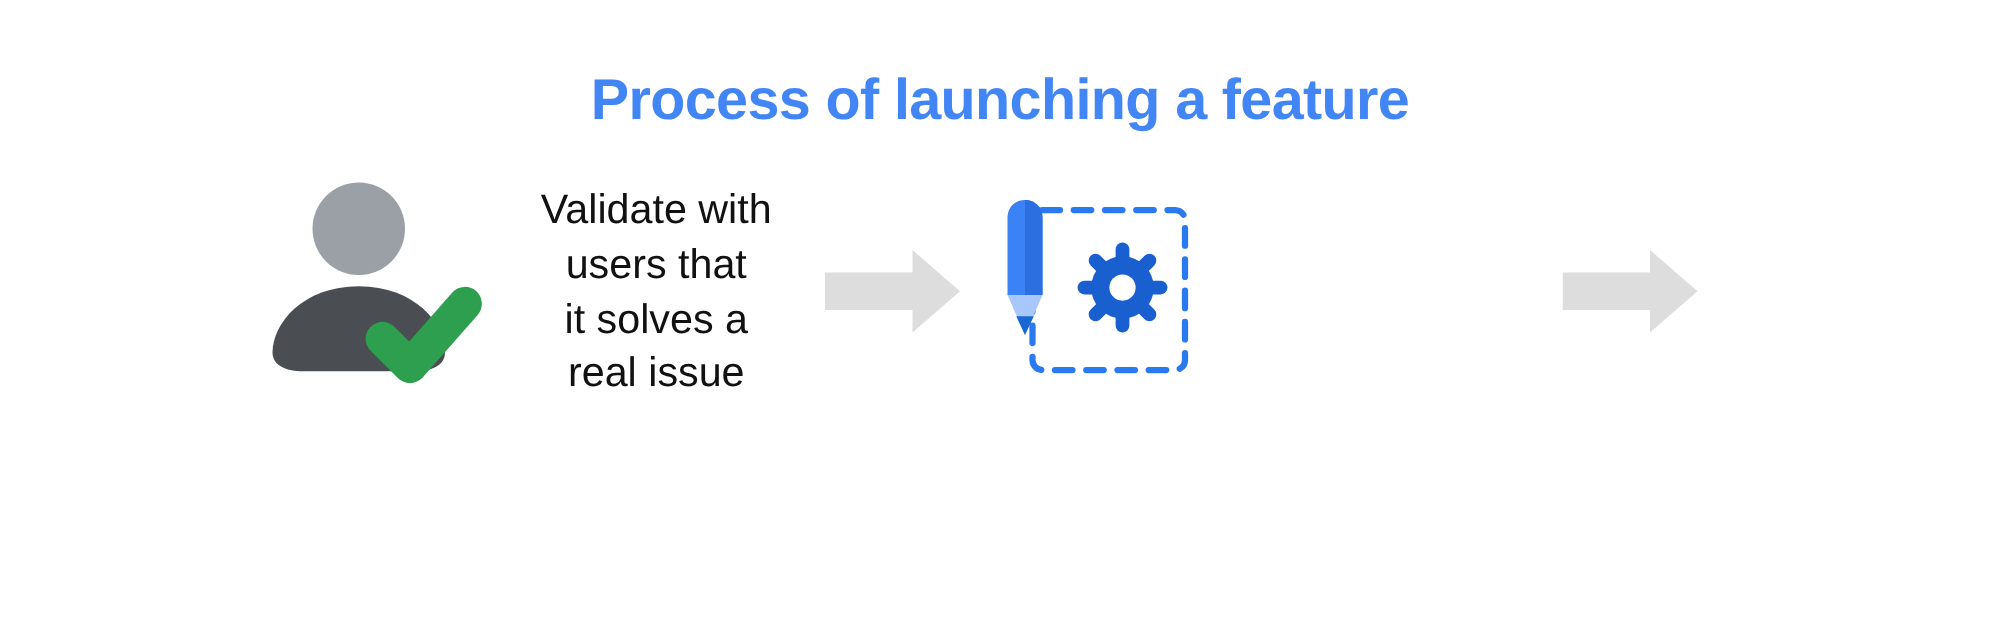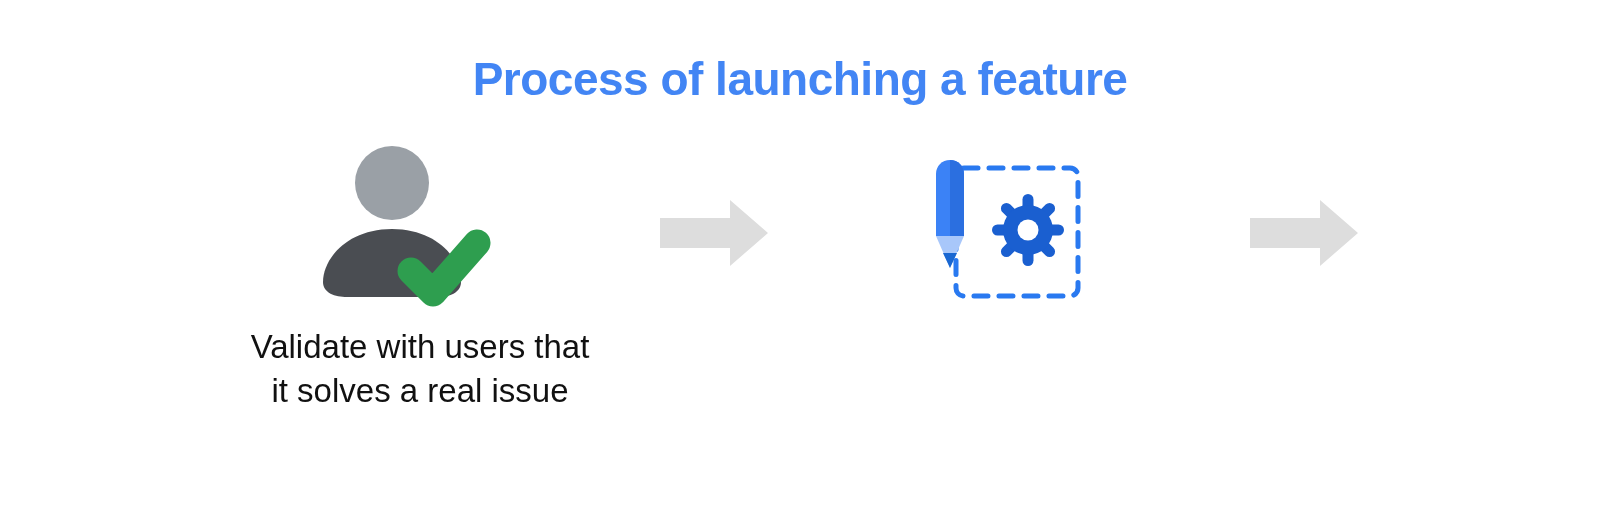--- a/index.html
+++ b/index.html
@@ -46,21 +46,21 @@
     height: 320px;
     display: flex;
     flex-direction: row;
     align-items: flex-start;
     justify-content: center;
   }
 
   .step {
     width: 420px;
     display: flex;
-    flex-direction: column;
+    flex-direction: row;
     align-items: center;
   }
 
   .step-icon {
     height: 185px;
     display: flex;
     align-items: center;
     justify-content: center;
   }
 

